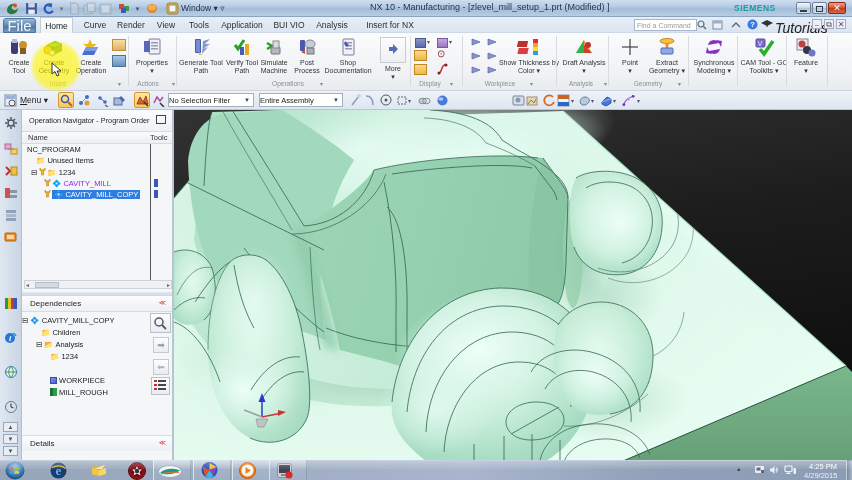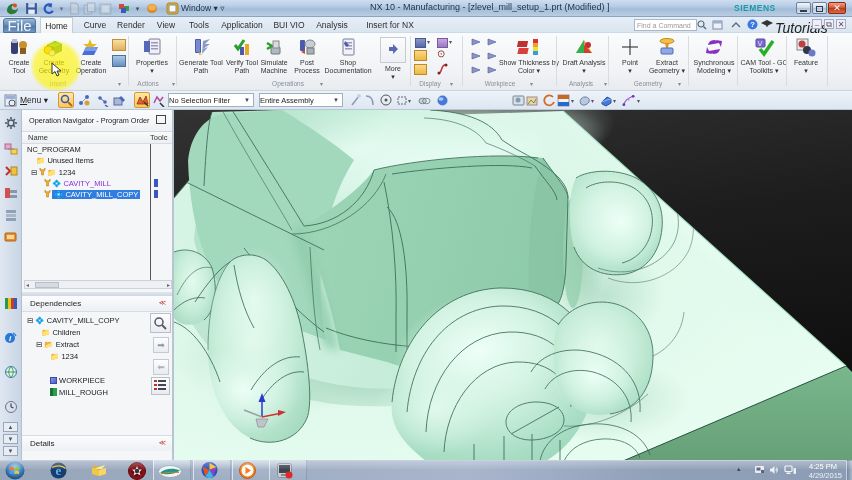--- a/index.html
+++ b/index.html
@@ -497,23 +497,23 @@
       <div style="position:absolute;left:2px;top:170px;width:148px;height:9px;background:#eef0f3;border:1px solid #ccd2da;">
         <span style="position:absolute;left:1px;top:0;font-size:6px;color:#667;">◂</span>
         <div style="position:absolute;left:10px;top:1px;width:24px;height:6px;background:#d6dbe2;border:1px solid #b8bfc8;"></div>
         <span style="position:absolute;right:1px;top:0;font-size:6px;color:#667;">▸</span>
       </div>
       <div style="position:absolute;left:0;top:182px;width:100%;height:4px;background:linear-gradient(#e2e7ee,#cfd6e0);"></div>
       <div style="position:absolute;left:0;top:186px;width:100%;height:16px;background:linear-gradient(#fbfcfd,#edf0f4);border-bottom:1px solid #d8dce2;">
         <span style="position:absolute;left:8px;top:3px;font-size:8px;color:#222;">Dependencies</span>
         <span style="position:absolute;right:6px;top:3px;font-size:7px;color:#c03030;">≪</span>
       </div>
-      <div class="trow" style="top:206px;"><span style="margin-left:5px;">⊟ 💠 CAVITY_MILL_COPY</span></div>
+      <div class="trow" style="top:206px;"><span style="">⊟ 💠 CAVITY_MILL_COPY</span></div>
       <div class="trow" style="top:218px;"><span style="margin-left:19px;">📁 Children</span></div>
-      <div class="trow" style="top:230px;"><span style="margin-left:14px;">⊟ 📂 Extract</span></div>
+      <div class="trow" style="top:230px;"><span style="margin-left:14px;">⊟ 📂 Analysis</span></div>
       <div class="trow" style="top:242px;"><span style="margin-left:28px;">📁 1234</span></div>
       <div class="trow" style="top:266px;"><span style="margin-left:28px;"><span style="display:inline-block;width:7px;height:7px;background:linear-gradient(135deg,#8a9ae8,#4a5ac8);border:1px solid #3a4ab0;vertical-align:-1px;"></span> WORKPIECE</span></div>
       <div class="trow" style="top:278px;"><span style="margin-left:28px;"><span style="display:inline-block;width:7px;height:8px;background:#28a048;border-left:3px solid #187038;vertical-align:-1px;"></span> MILL_ROUGH</span></div>
       <div style="position:absolute;left:128px;top:203px;width:21px;height:20px;background:linear-gradient(#fdfdfe,#e8ecf0);border:1px solid #b8c0ca;"><svg width="15" height="15" viewBox="0 0 15 15" style="margin:2px;">
             <circle cx="6" cy="6" r="4" fill="none" stroke="#556" stroke-width="1.5"></circle>
             <line x1="9" y1="9" x2="13" y2="13" stroke="#556" stroke-width="1.8"></line>
           </svg></div>
       <div style="position:absolute;left:131px;top:227px;width:16px;height:16px;background:linear-gradient(#fdfdfe,#e8ecf0);border:1px solid #c4cad2;text-align:center;line-height:14px;font-size:9px;color:#8a9aac;">➡</div>
       <div style="position:absolute;left:131px;top:249px;width:16px;height:16px;background:linear-gradient(#fdfdfe,#e8ecf0);border:1px solid #c4cad2;text-align:center;line-height:14px;font-size:9px;color:#aab4c0;">⬅</div>
       <div style="position:absolute;left:129px;top:267px;width:19px;height:18px;background:linear-gradient(#fdfdfe,#e8ecf0);border:1px solid #b8c0ca;"><svg width="14" height="14" viewBox="0 0 14 14" style="margin:1px;">
@@ -801,16 +801,16 @@
     <svg style="position:absolute;left:769px;top:5px;" width="11" height="10" viewBox="0 0 11 10">
         <path d="M1,3.5 L3,3.5 L5.5,1 L5.5,9 L3,6.5 L1,6.5 Z" fill="#eef2f6"></path>
         <path d="M7.5,2.5 A4,4 0 0 1 7.5,7.5 M7,4 A2,2 0 0 1 7,6" stroke="#eef2f6" stroke-width="1" fill="none"></path>
       </svg>
     <svg style="position:absolute;left:784px;top:5px;" width="12" height="10" viewBox="0 0 12 10">
         <rect x="1" y="1" width="7" height="5.5" rx="0.8" fill="none" stroke="#eef2f6" stroke-width="1.2"></rect>
         <rect x="2.5" y="7.5" width="4" height="1.5" fill="#eef2f6"></rect>
         <rect x="9.5" y="3" width="2.5" height="6" rx="0.8" fill="#eef2f6"></rect>
       </svg>
     <span style="position:absolute;left:806px;top:2px;width:34px;text-align:center;font-size:7.5px;color:#fff;">4:25 PM</span>
-    <span style="position:absolute;left:804px;top:10.5px;width:38px;text-align:right;font-size:7.5px;color:#eef2f8;">4/29/2015</span>
+    <span style="position:absolute;left:804px;top:10.5px;width:38px;text-align:left;font-size:7.5px;color:#eef2f8;">4/29/2015</span>
     <div style="position:absolute;right:0;top:0;width:6px;height:20px;background:linear-gradient(90deg,#76869e,#a8b8cc);border-left:1px solid #c4d0de;"></div>
   </div>
 </div>
 
 </body></html>

